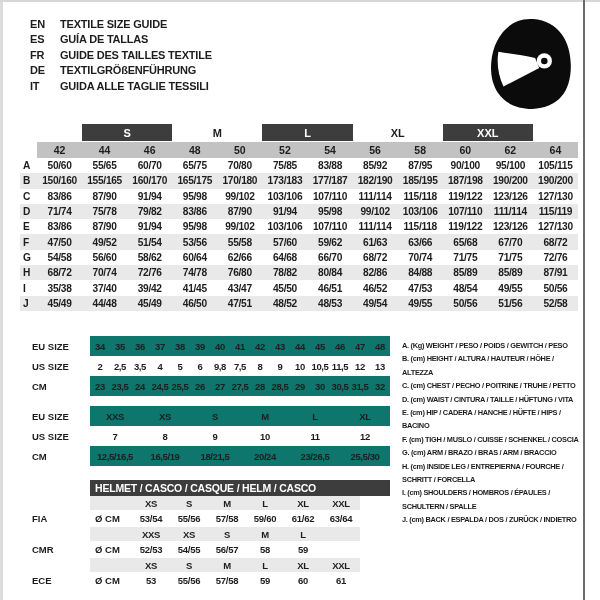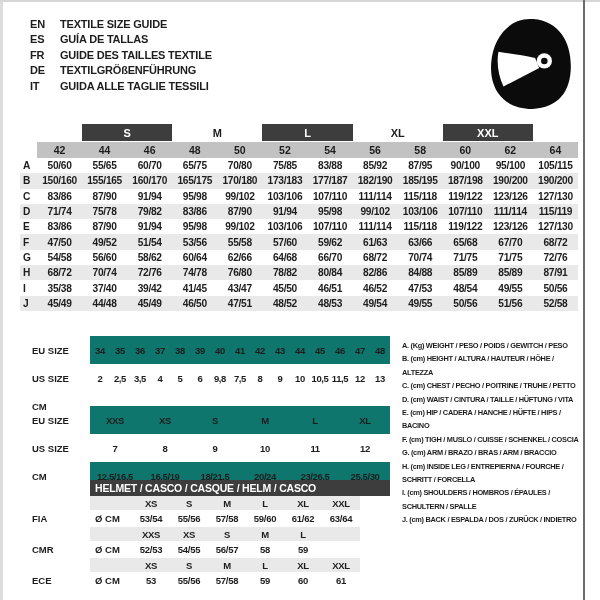--- a/index.html
+++ b/index.html
@@ -28,21 +28,21 @@
   .num-cell{background:#c2c2c2;display:flex;align-items:center;justify-content:center;font-size:10.5px;font-weight:bold;}
   .data-row{height:15.3px;font-size:10.2px;font-weight:bold;}
   .data-row.striped{background:#e9e9e9;}
   .letter-cell{display:flex;align-items:center;padding-left:3px;}
   .value-cell{display:flex;align-items:center;justify-content:center;letter-spacing:-0.3px;}
 
   
   .sub-table{position:absolute;left:20px;width:370px;}
   .sub-header{display:grid;grid-template-columns:70px 300px;height:16px;}
   .sub-header .bar{background:#3d3d3d;color:#fff;font-size:10.5px;font-weight:bold;display:flex;align-items:center;padding-left:5px;letter-spacing:-0.2px;box-sizing:border-box;}
-  .sub-row{display:grid;grid-template-columns:70px 300px;height:28px;}
+  .sub-row{display:grid;grid-template-columns:70px 300px;height:20px;}
   .sub-label{font-size:9.5px;font-weight:bold;display:flex;align-items:center;padding-left:12px;}
   .sub-values{display:grid;}
   .sub-values.shaded{background:#0f766e;}
   .sub-val{display:flex;align-items:center;justify-content:center;font-size:9.5px;font-weight:bold;letter-spacing:-0.4px;}
 
   
   .helmet-row{display:grid;grid-template-columns:70px 42px repeat(6,38px);}
   .hm-size-row{height:14px;}
   .hm-data-row{height:17px;}
   .hm-cell{display:flex;align-items:center;justify-content:center;font-size:9.5px;font-weight:bold;letter-spacing:-0.3px;}
@@ -309,20 +309,37 @@
             <div class="sub-val">9</div>
             <div class="sub-val">10</div>
             <div class="sub-val">10,5</div>
             <div class="sub-val">11,5</div>
             <div class="sub-val">12</div>
             <div class="sub-val">13</div>
           </div>
         </div>
         <div class="sub-row">
           <div class="sub-label">CM</div>
+          <div class="sub-values shaded" style="grid-template-columns: repeat(15, 1fr);">
+            <div class="sub-val">23</div>
+            <div class="sub-val">23,5</div>
+            <div class="sub-val">24</div>
+            <div class="sub-val">24,5</div>
+            <div class="sub-val">25,5</div>
+            <div class="sub-val">26</div>
+            <div class="sub-val">27</div>
+            <div class="sub-val">27,5</div>
+            <div class="sub-val">28</div>
+            <div class="sub-val">28,5</div>
+            <div class="sub-val">29</div>
+            <div class="sub-val">30</div>
+            <div class="sub-val">30,5</div>
+            <div class="sub-val">31,5</div>
+            <div class="sub-val">32</div>
+          </div>
         </div>
       </div>
   </div>
 
   <div class="sub-table" style="top:406px">
     <div>
         <div class="sub-row">
           <div class="sub-label">EU SIZE</div>
           <div class="sub-values shaded" style="grid-template-columns: repeat(6, 1fr);">
             <div class="sub-val">XXS</div>

